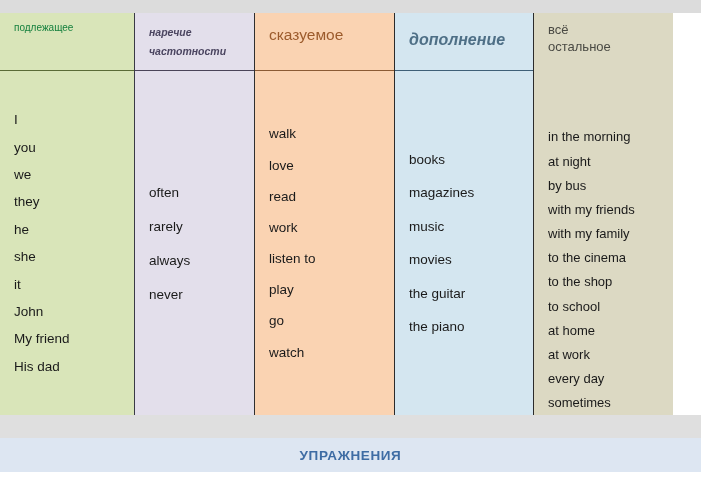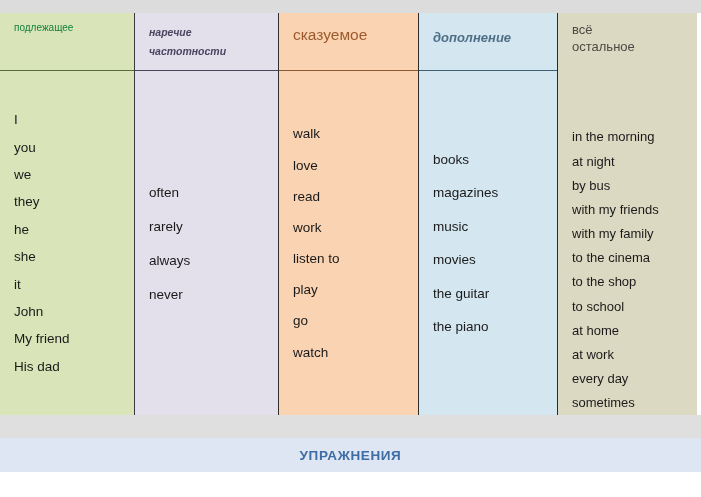--- a/index.html
+++ b/index.html
@@ -70,21 +70,21 @@
     align-items: stretch;
   }
 
   .col {
     position: relative;
     display: flex;
     flex-direction: column;
   }
 
   .col.c1 { width: 134px; background: #d9e5b9; }
-  .col.c2 { width: 144px; background: #e3dfeb; border-left: 1.5px solid #3a3a46; }
+  .col.c2 { width: 120px; background: #e3dfeb; border-left: 1.5px solid #3a3a46; }
   .col.c3 { width: 140px; background: #fad3b2; border-left: 1.5px solid #2f2f2f; }
   .col.c4 { width: 139px; background: #d4e6f0; border-left: 1.5px solid #2b2b2b; }
   .col.c5 { width: 140px; background: #dcd9c3; border-left: 1.5px solid #2b2b2b; }
 
   .hdr {
     height: 58px;
     padding: 8px 10px 0 14px;
     overflow: hidden;
   }
   .col.c1 .hdr { border-bottom: 1.5px solid #5a6b37; }
@@ -92,21 +92,21 @@
   .col.c3 .hdr { border-bottom: 1.5px solid #8a5a34; }
   .col.c4 .hdr { border-bottom: 1.5px solid #3f5f77; }
   .col.c5 .hdr { border-bottom: none; }
 
   .hdr-text { display: block; line-height: 1.32; }
 
   .h1 { color: #15803d; font-size: 10px; }
   .h2 { color: #4b4560; font-size: 10.5px; font-style: italic; font-weight: bold;
         padding-top: 4px; line-height: 1.45; }
   .h3 { color: #9c5b2c; font-size: 15.5px; padding-top: 4px; }
-  .h4 { color: #4e6f86; font-size: 13px; font-style: italic; font-weight: bold;
+  .h4 { color: #4e6f86; font-size: 16px; font-style: italic; font-weight: bold;
         padding-top: 8px; }
   .h5 { color: #4a4a44; font-size: 13px; }
 
   .body {
     flex: 1;
     display: flex;
     flex-direction: column;
     justify-content: center;
     padding: 0 10px 0 14px;
   }

